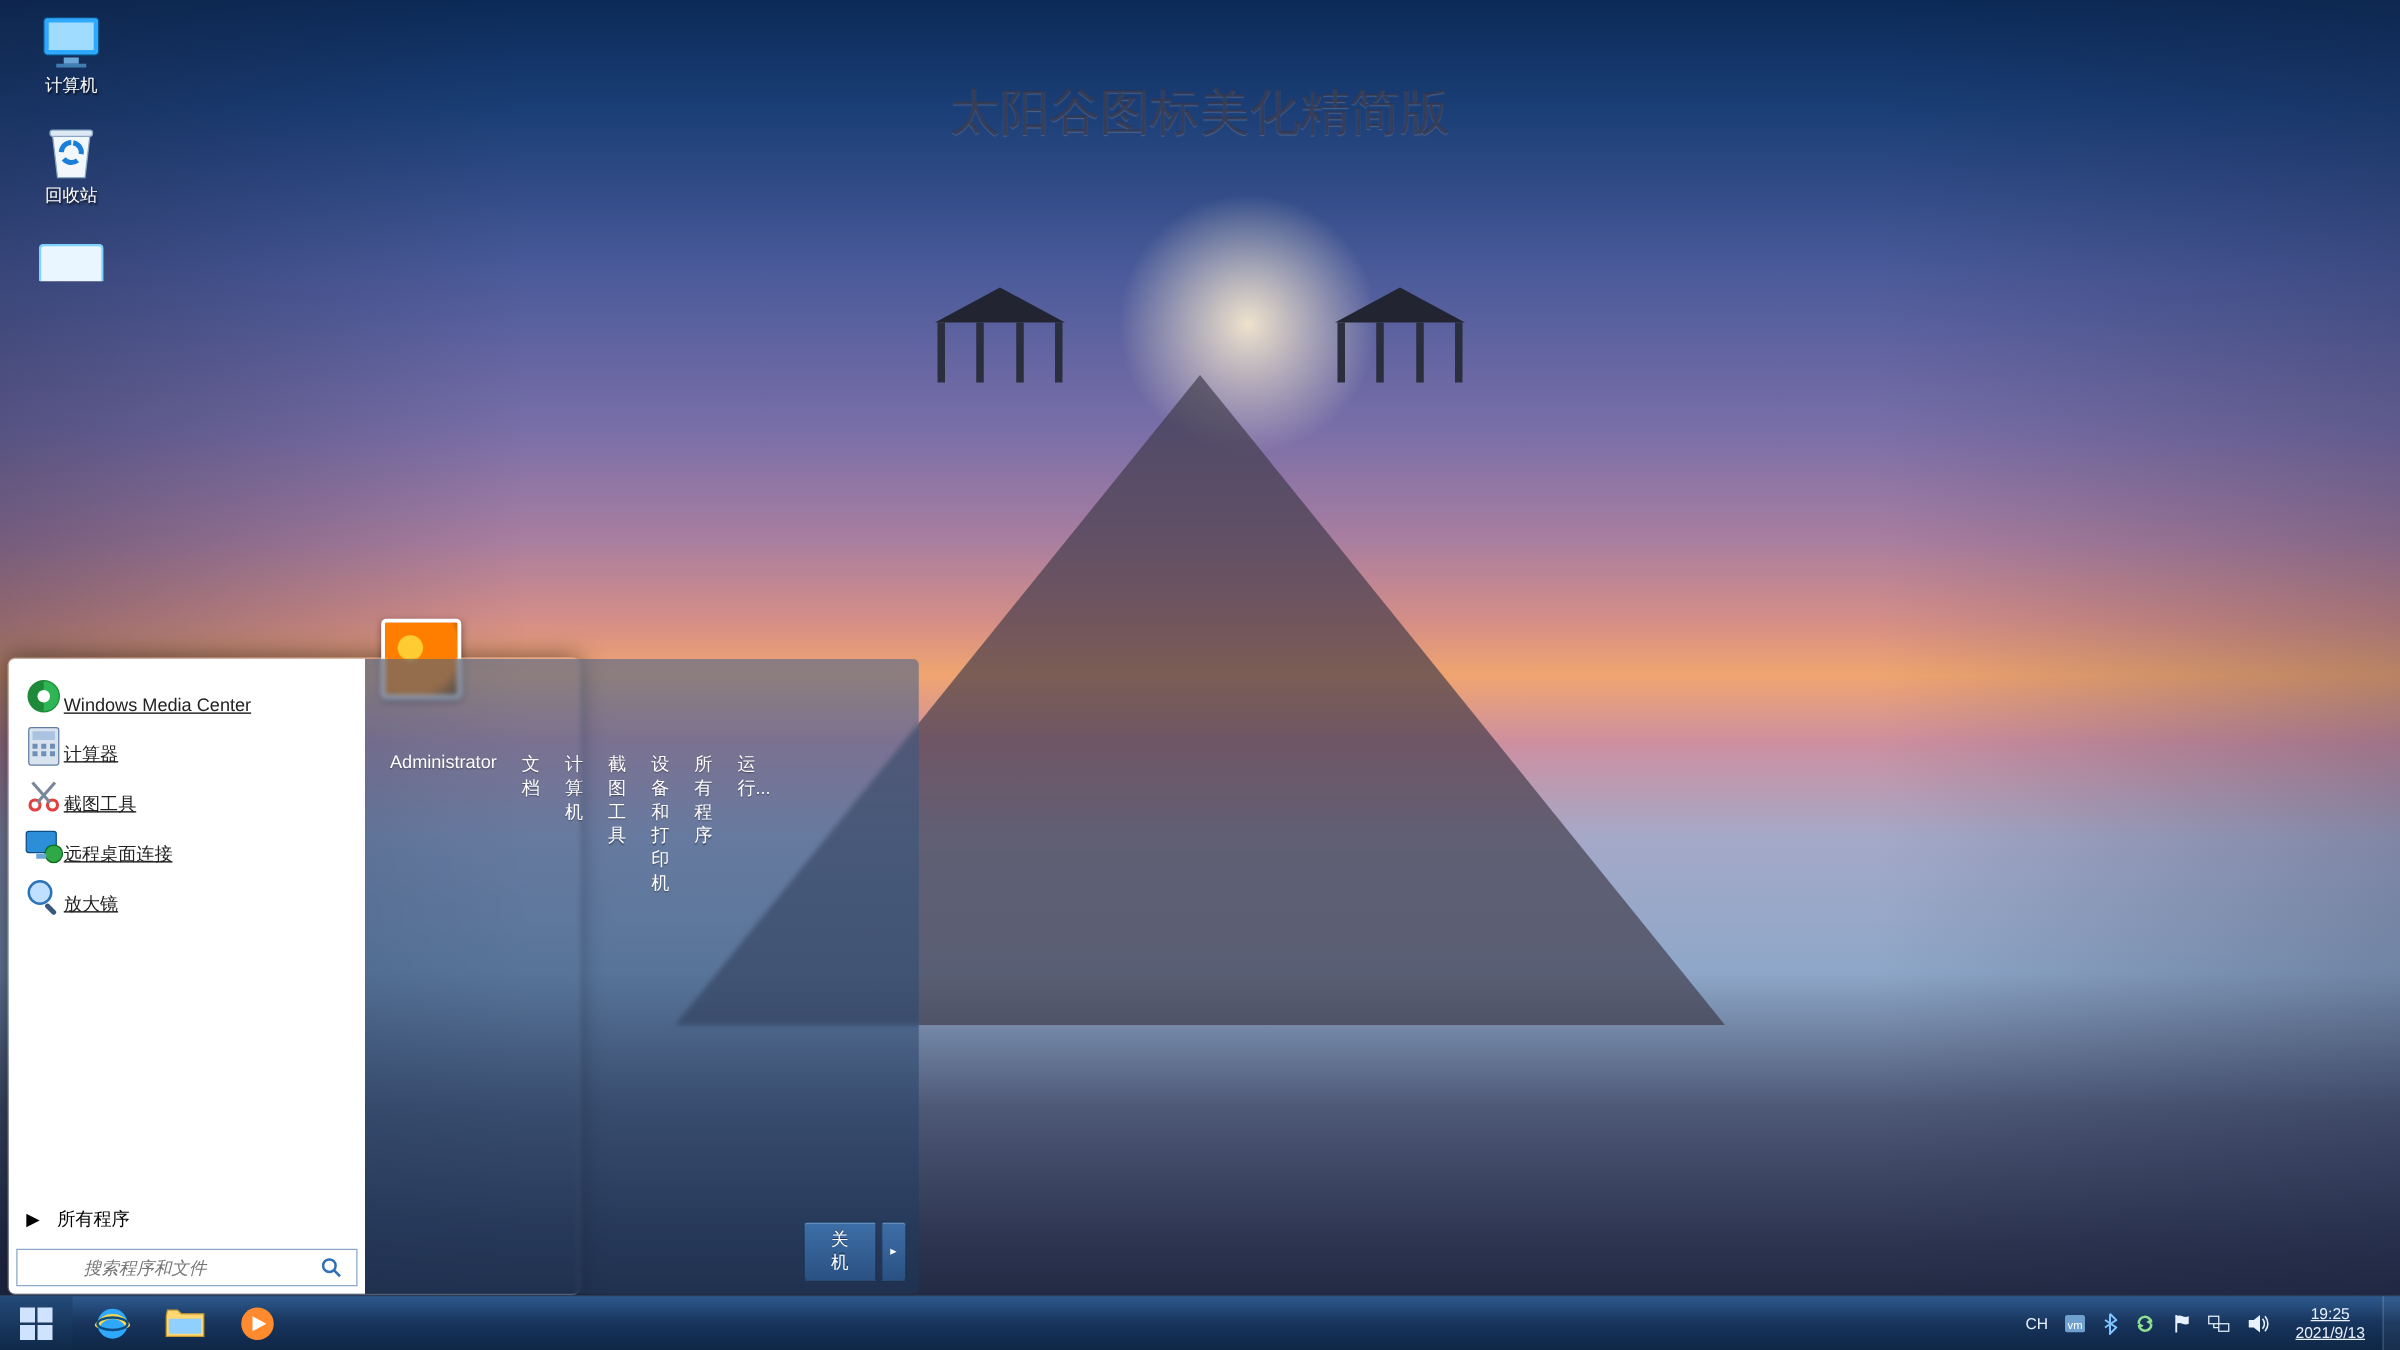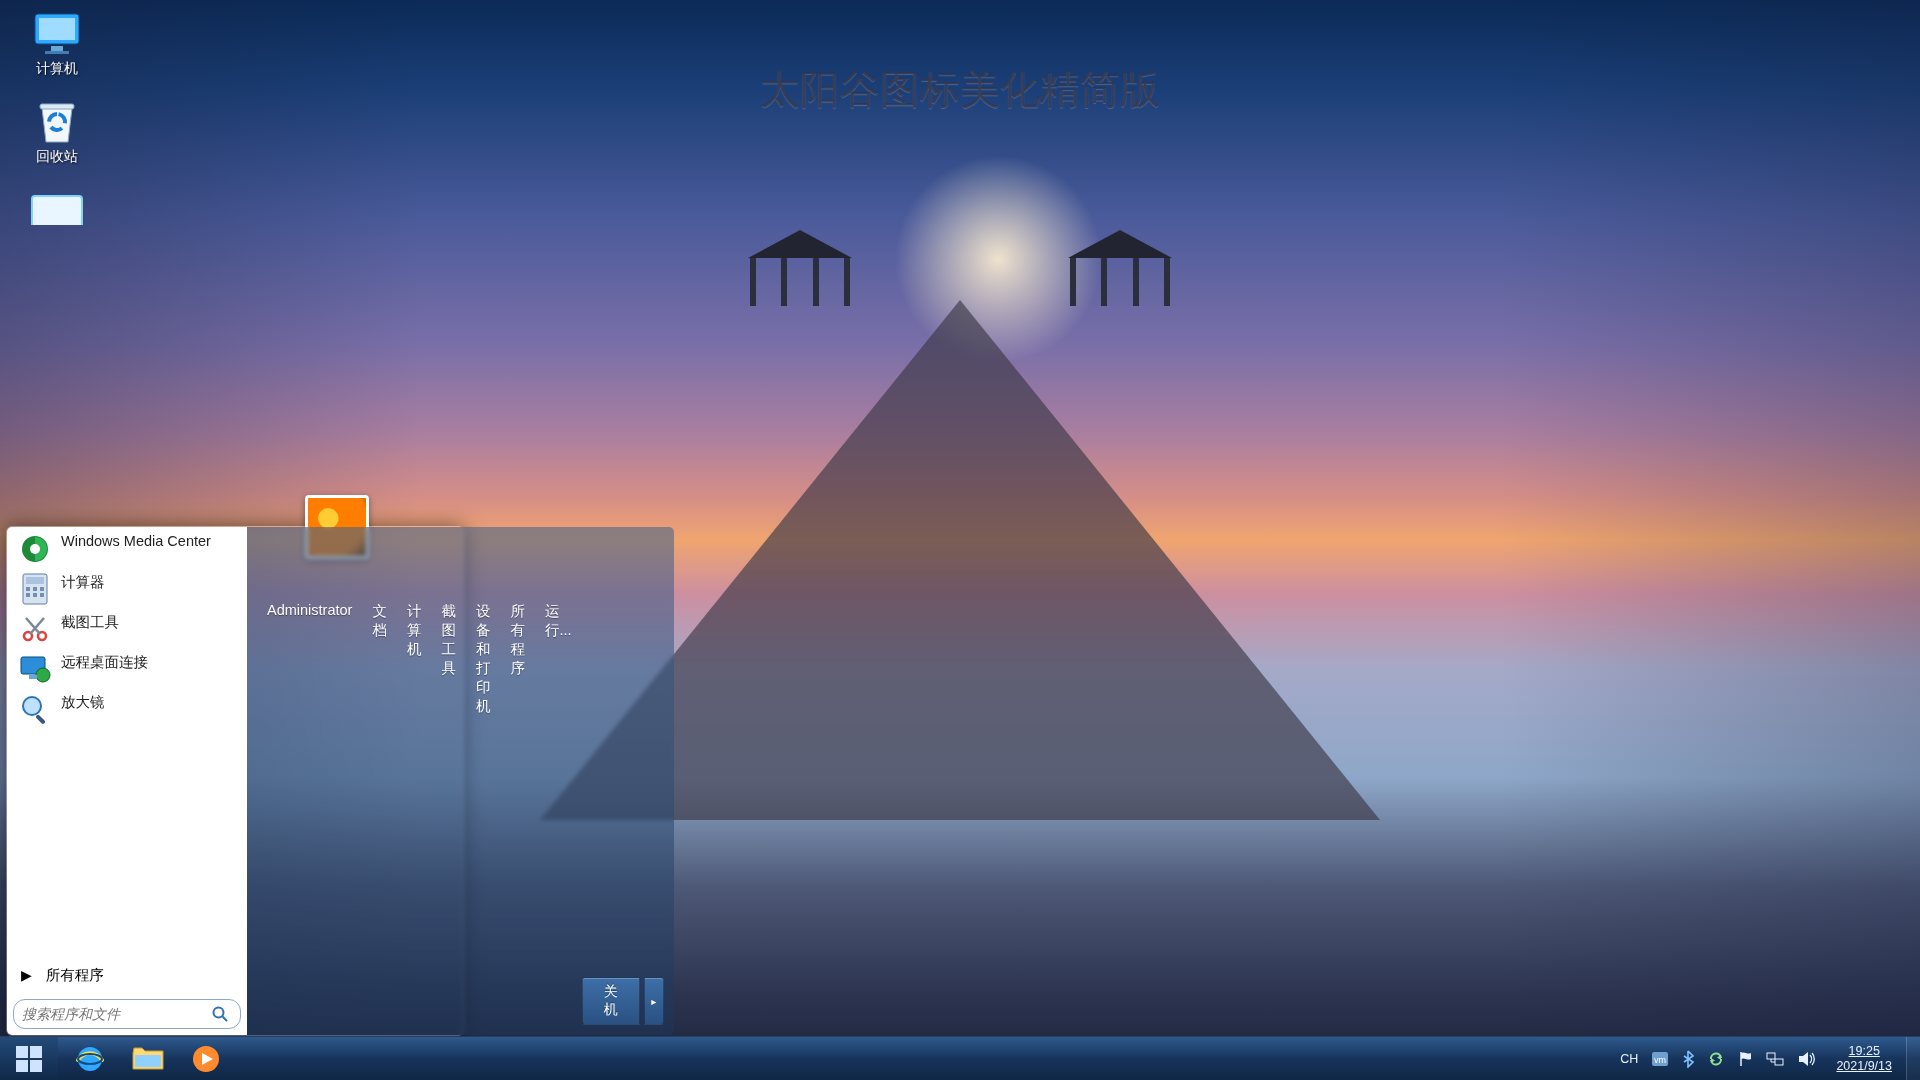--- a/index.html
+++ b/index.html
@@ -63,44 +63,45 @@
   padding: 6px 6px 6px 6px;
 }
 .sm-right {
   flex: 1; height: 100%;
   background: linear-gradient(to bottom, rgba(60,95,140,0.55), rgba(30,55,90,0.55));
   border-radius: 0 5px 5px 0;
   backdrop-filter: blur(2px);
   padding: 64px 10px 10px 10px;
   display: flex; flex-direction: row;
 }
-.sm-prog { display:flex; align-items:flex-start; gap:10px; height:40px; padding:0 6px; cursor:pointer; border-radius:2px; }
+.sm-prog { display:flex; align-items:flex-end; height:40px; padding:0 6px; cursor:pointer; border-radius:2px;text-decoration:underline; }
 .sm-prog .pic { width:32px;height:32px;display:flex;align-items:center;justify-content:center; }
 .sm-prog .txt { font-size: 14.5px; color:#222; }
 .sm-allprograms { margin-top:auto; display:flex; align-items:center; gap:14px; height:36px; padding:0 8px; cursor:pointer; font-size:14.5px; }
 .sm-allprograms .arrow { font-size:14px; }
 .sm-search {
   margin-top:6px; display:flex; align-items:center;
-  border:1px solid #8aa8c8; height:30px; border-radius:12px; background:#fff;
+  border:1px solid #8aa8c8; height:30px; border-radius:0; background:#fff;padding-left:45px;
 }
 .sm-search input {
   flex:1; border:none; outline:none; padding:0 8px; font-size:14px; font-style:italic; color:#666; background:transparent;
 }
 .sm-search .sicon { width:28px; text-align:center; color:#2f6fb5; cursor:pointer; }
 
 .sm-right .ritem {
   color:#fff; font-size:14.5px; padding:11px 10px; cursor:pointer; border-radius:2px;
   text-shadow: 0 1px 1px rgba(0,0,0,0.4);
 }
 .sm-right .bottom { margin-top:auto; display:flex; gap:4px; }
 .shutdown-btn {
   background: linear-gradient(#3e6fa8,#2a5182); color:#fff; font-size:14px;
   border:1px solid rgba(0,0,0,0.3); border-radius:3px 0 0 3px;
   padding:5px 18px; cursor:pointer; text-shadow:0 -1px 0 rgba(0,0,0,0.4);
   box-shadow: inset 0 1px 0 rgba(255,255,255,0.25);
+  margin-left: 16px;
 }
 .shutdown-arrow {
   background: linear-gradient(#3e6fa8,#2a5182); color:#fff;
   border:1px solid rgba(0,0,0,0.3); border-radius:0 3px 3px 0;
   width:26px; cursor:pointer; display:flex;align-items:center;justify-content:center;
   box-shadow: inset 0 1px 0 rgba(255,255,255,0.25);
 }
 .user-pic {
   position:absolute; top:-32px; left: 298px; width:64px;height:64px;
   border:3px solid #fff; border-radius:4px; box-shadow:0 2px 6px rgba(0,0,0,0.4);

